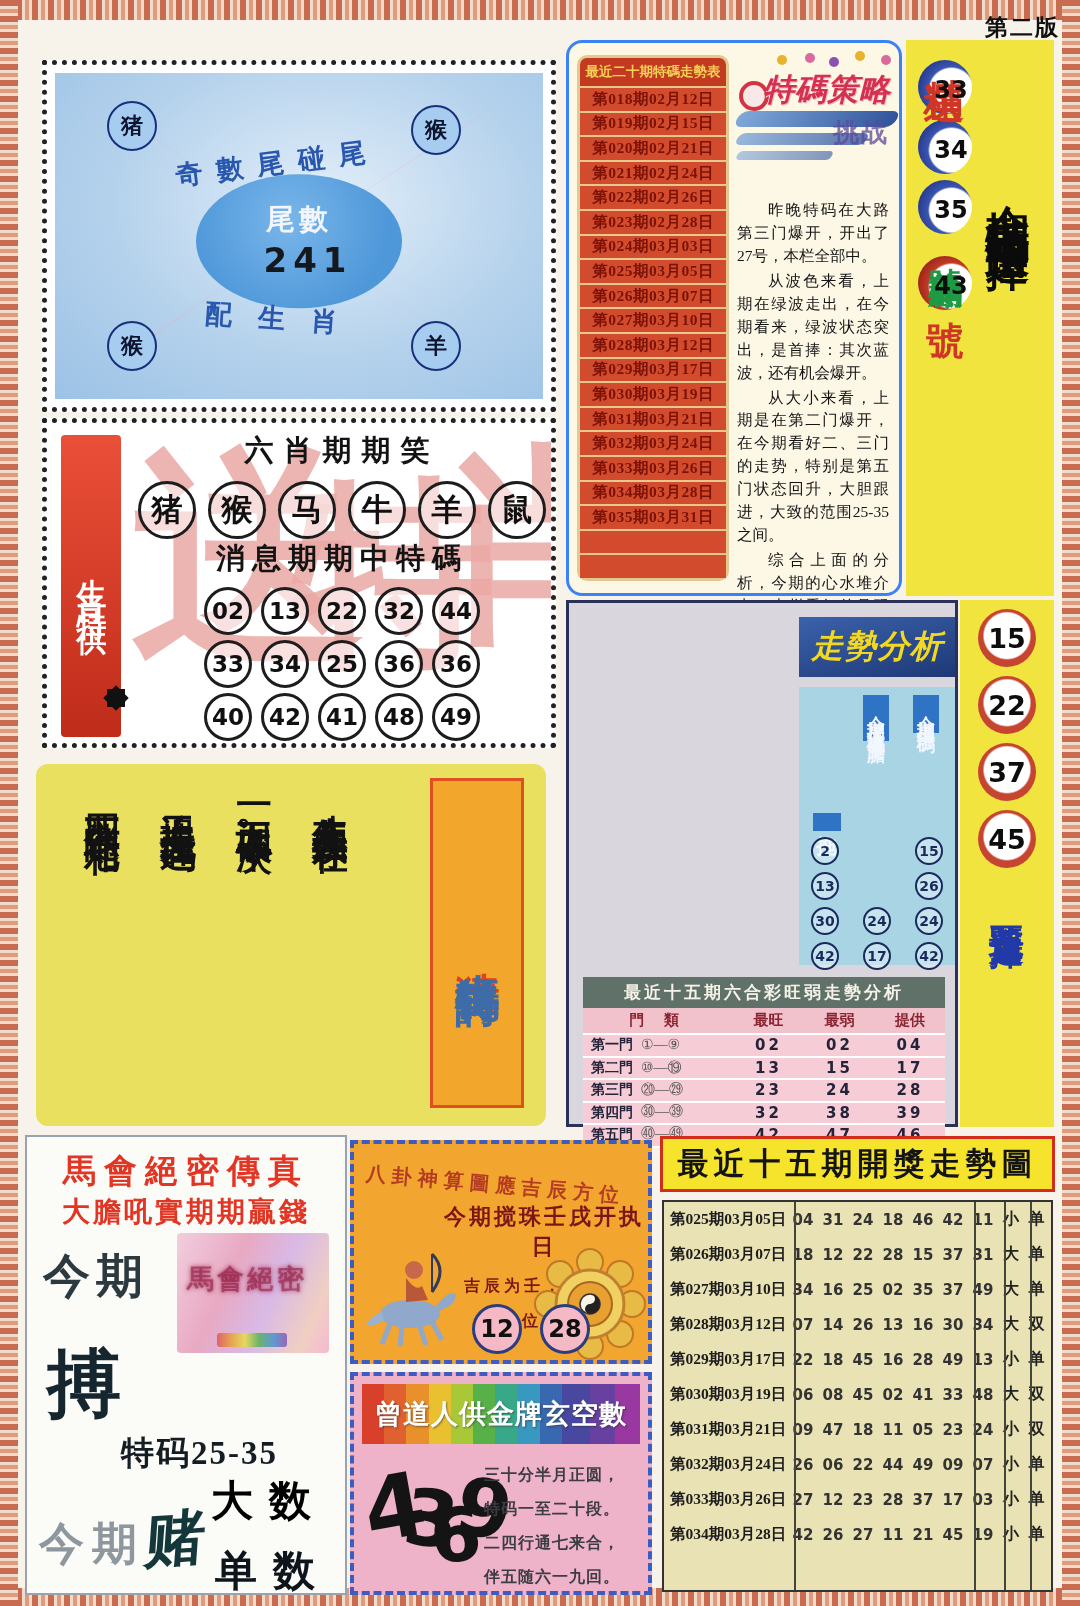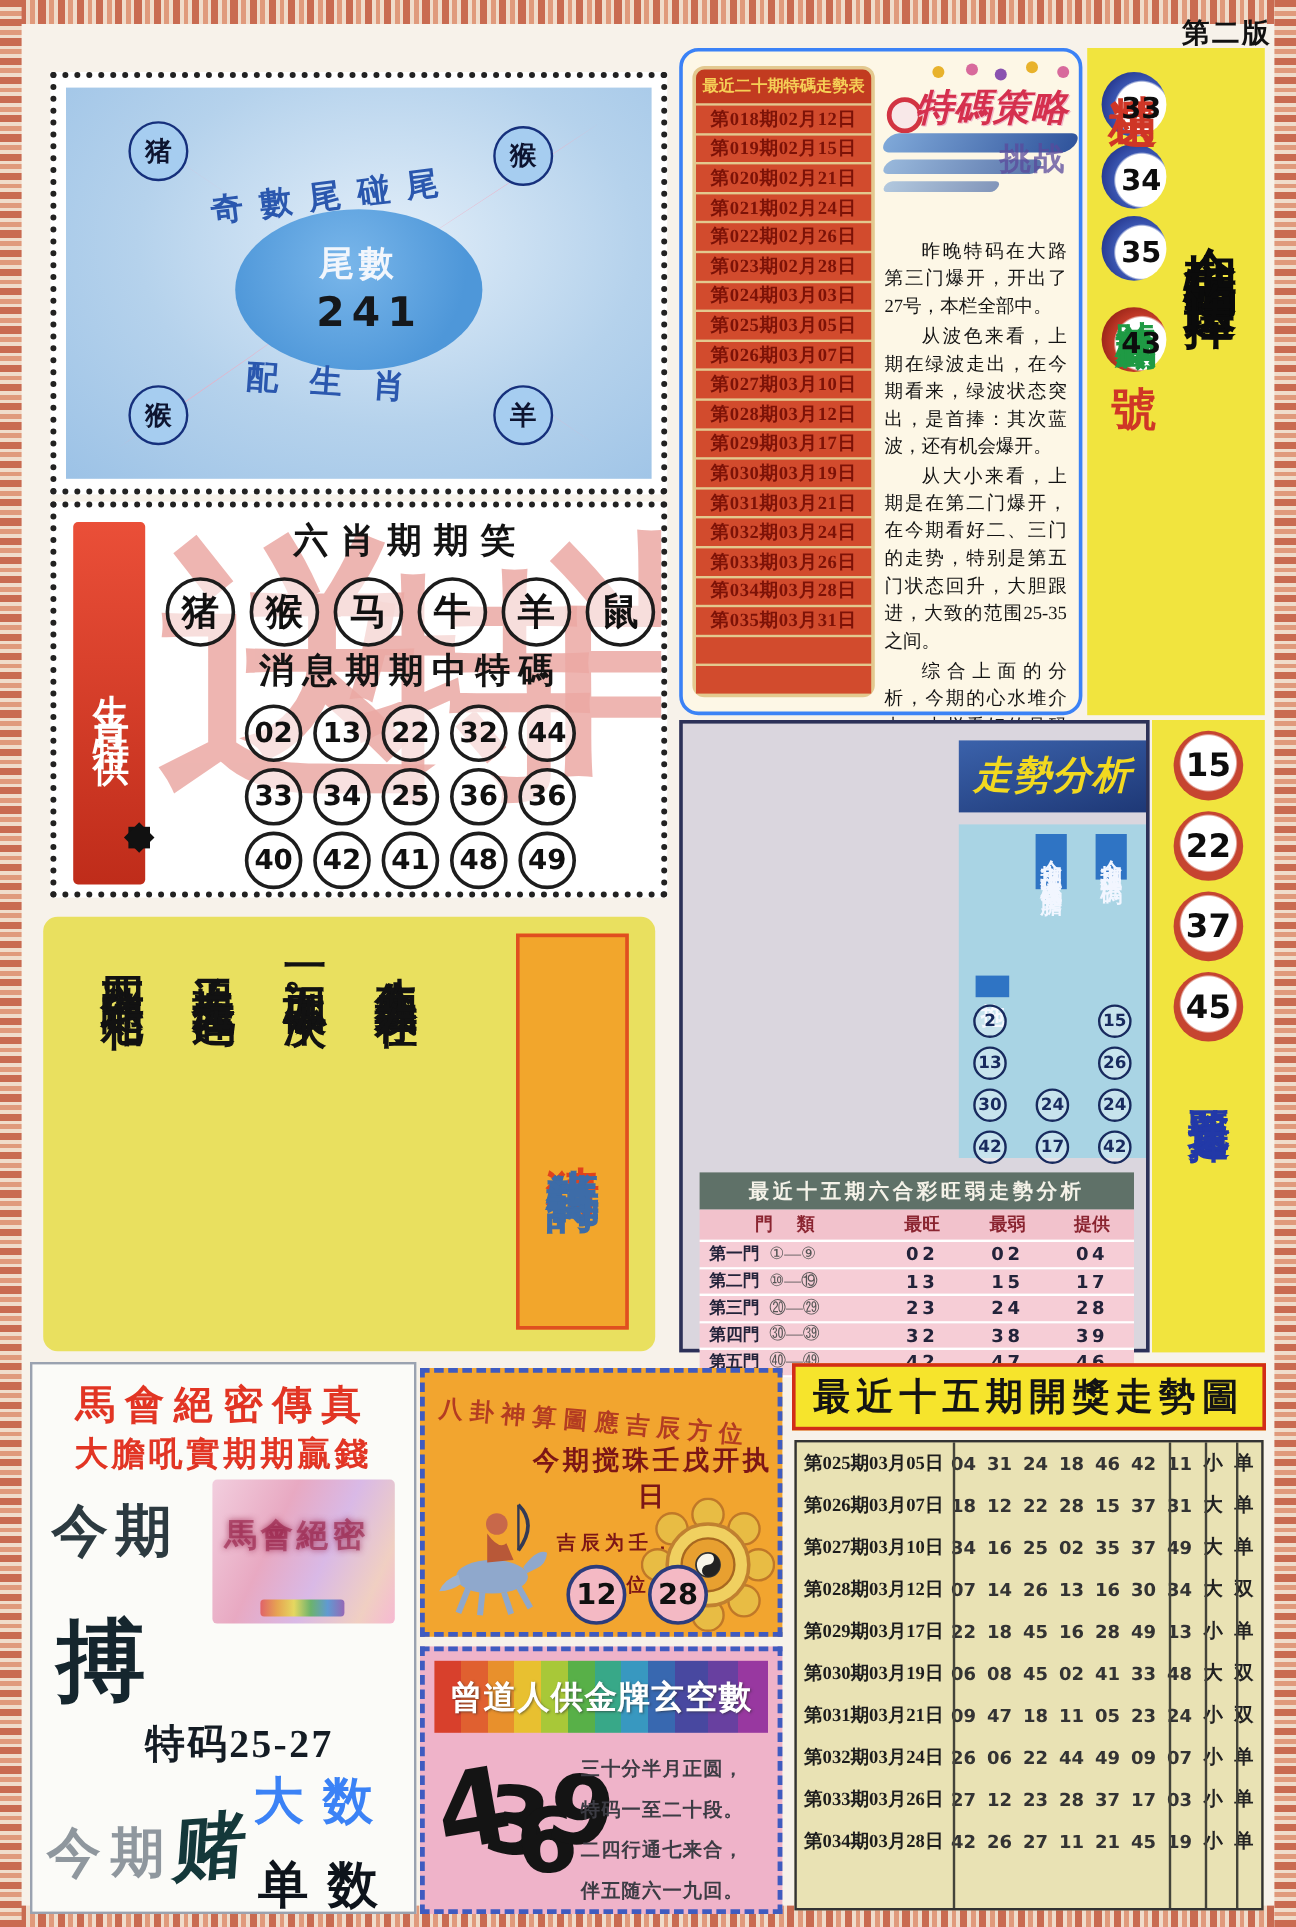--- a/index.html
+++ b/index.html
@@ -131,21 +131,21 @@
   .fax-period{position:absolute;left:16px;top:108px;font-size:47px;font-weight:900;color:#2c3a40;letter-spacing:6px;}
   .stamp{position:absolute;right:16px;top:96px;width:152px;height:120px;border-radius:4px;
       background:linear-gradient(115deg,#f2cede 0%,#e8a9c2 35%,#d9b9e6 60%,#f0cfc2 85%,#f6b9d2 100%);overflow:hidden;}
   .stamp span{position:absolute;left:10px;top:28px;font-size:27px;font-weight:900;color:rgba(150,30,70,.6);letter-spacing:3px;
       text-shadow:0 0 5px rgba(150,30,70,.8);}
   .stamp i{position:absolute;left:40px;bottom:6px;width:70px;height:14px;border-radius:3px;
       background:linear-gradient(90deg,#e05050,#e8a030,#e8e040,#50b050,#4090d0,#8050b0);opacity:.8;}
   .fax-bo{position:absolute;left:20px;top:198px;font-size:74px;font-weight:900;color:#15262e;}
   .fax-zod{position:absolute;left:104px;top:214px;font-size:55px;font-weight:900;letter-spacing:11px;color:#0e161c;}
   .fax-spec{position:absolute;left:94px;top:294px;font-size:33px;font-weight:800;color:#141c24;letter-spacing:2px;}
-  .fax-da{position:absolute;left:184px;top:336px;font-size:42px;font-weight:900;color:#3b82f6;letter-spacing:16px;}
+  .fax-da{position:absolute;left:184px;top:336px;font-size:42px;font-weight:900;color:#000000;letter-spacing:16px;}
   .fax-bet{position:absolute;left:12px;top:362px;}
   .fax-bet .g{font-size:45px;font-weight:700;color:#8f979e;letter-spacing:8px;}
   .fax-bet .d{font-size:60px;font-weight:900;color:#14383a;display:inline-block;transform:skewX(-8deg) rotate(-4deg);}
   .fax-dan{position:absolute;left:188px;top:406px;font-size:42px;font-weight:900;color:#0e141c;letter-spacing:16px;}
 
   
   .sec-bagua{left:350px;top:1140px;width:302px;height:224px;background:#f2a52f;border:4px dashed #3f5bc0;box-sizing:border-box;overflow:hidden;}
   .bg-title{position:absolute;left:12px;top:16px;width:280px;color:#b33c22;font-weight:900;font-size:20px;letter-spacing:6px;
       transform:rotate(5deg);transform-origin:left center;white-space:nowrap;}
   .bg-lines{position:absolute;left:84px;top:56px;width:212px;text-align:center;color:#7c1616;font-weight:800;}
@@ -428,21 +428,21 @@
 
   <div class="abs sec-fax">
     <div class="fax1">馬會絕密傳真</div>
     <div class="fax2">大膽吼實期期贏錢</div>
     <div class="fax-period">今期</div>
     <div class="stamp">
       <span>馬會絕密</span>
       <i></i>
     </div>
     <div class="fax-bo">搏</div>
-    <div class="fax-spec">特码25-27</div>
+    <div class="fax-spec">特码25-35</div>
     <div class="fax-da">大数</div>
     <div class="fax-bet">
       <span class="g">今期</span><span class="d">赌</span>
     </div>
     <div class="fax-dan">单数</div>
   </div>
 
   <div class="abs sec-bagua">
     <div class="bg-title">八卦神算圖應吉辰方位</div>
     <div class="bg-lines">

